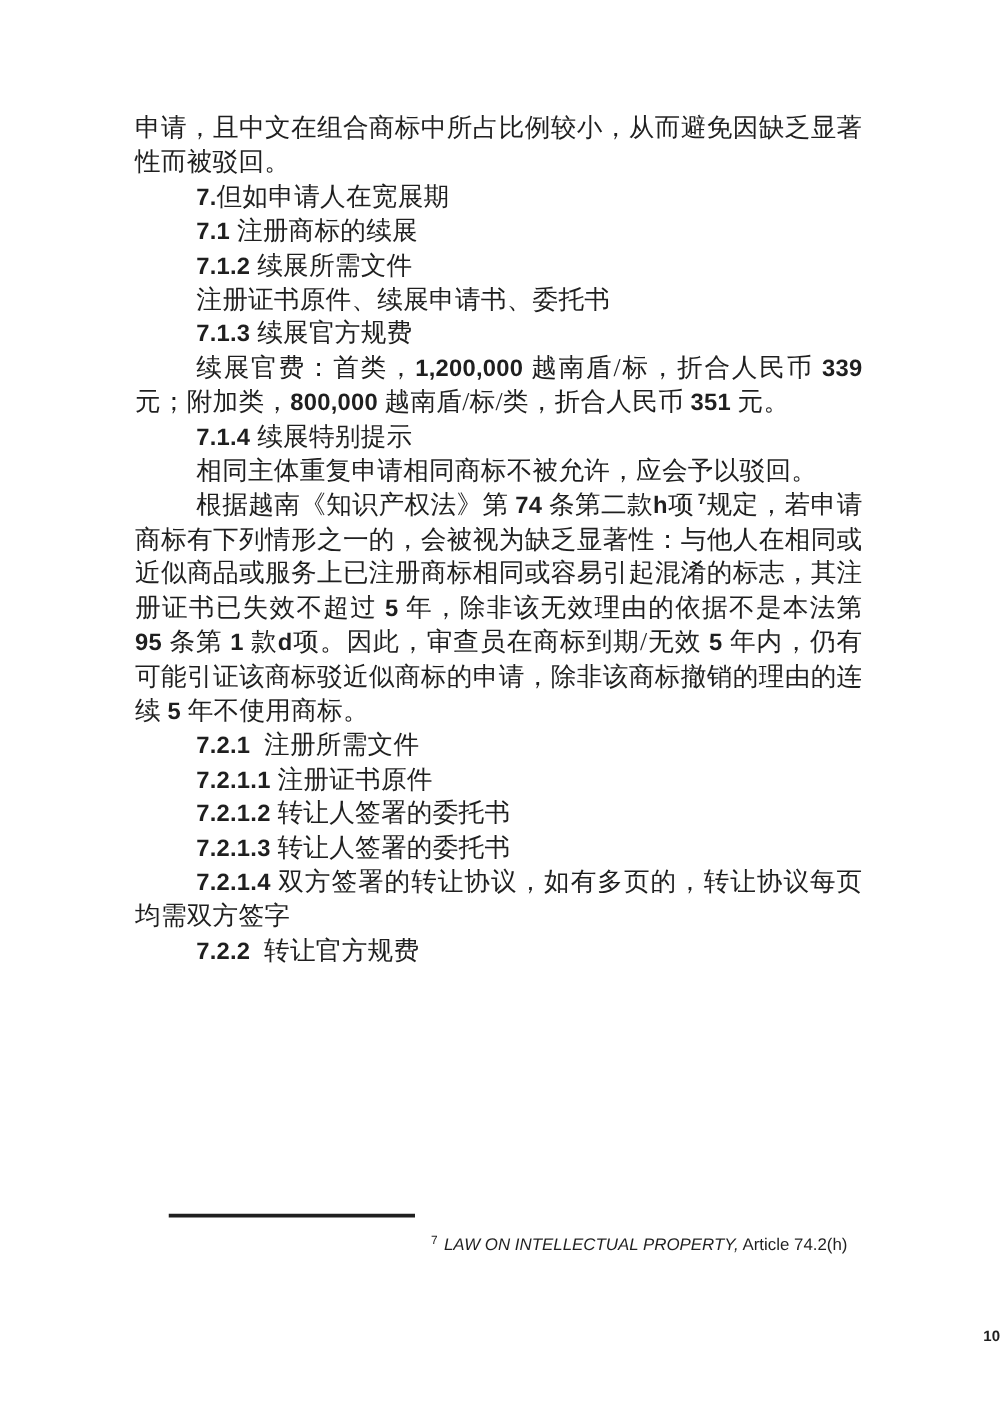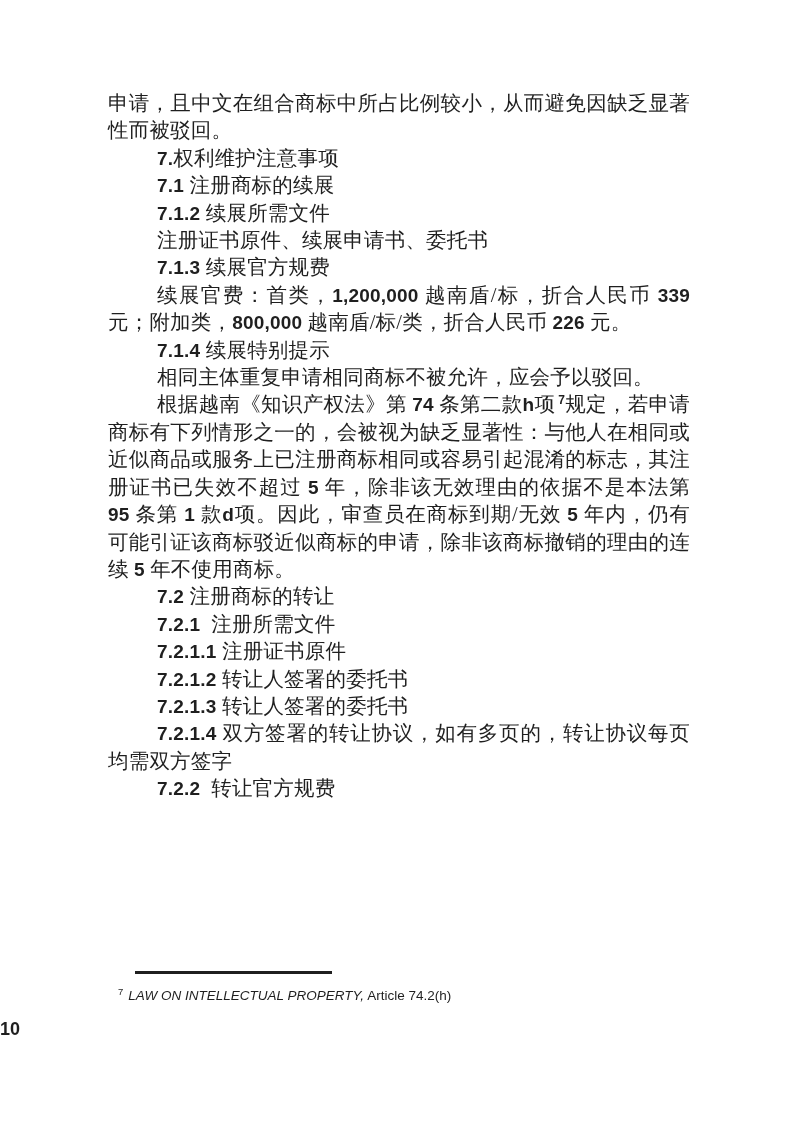--- a/index.html
+++ b/index.html
@@ -41,20 +41,21 @@
     line-height: 0;
     position: relative;
     top: -7px;
     padding-left: 3px;
   }
   .footnote-area {
     position: absolute;
     left: 118px;
     top: 971px;
     width: 560px;
+    text-align: right;
   }
   .footnote-rule {
     width: 197px;
     height: 3px;
     background: #1f1f1f;
     margin-left: 17px;
   }
   .footnote-line {
     margin-top: 14px;
     font-family: "Liberation Sans", "DejaVu Sans", sans-serif;
@@ -66,45 +67,44 @@
     font-size: 9.5px;
     position: relative;
     top: -5px;
     padding-right: 5px;
   }
   .footnote-italic { font-style: italic; }
   .page-number {
     position: absolute;
     left: 0;
     right: 0;
-    top: 1019px;
-    text-align: left;
+    top: 1062px;
+    text-align: right;
     font-family: "Liberation Sans", "DejaVu Sans", sans-serif;
-    font-size: 18px;
+    font-size: 12px;
     font-weight: 700;
     color: #1f1f1f;
   }
 </style>
 </head>
 <body>
 
 <div class="page">
 
   <div class="doc-body">
       <p class="para"><span class="seg-cjk">申请，且中文在组合商标中所占比例较小，从而避免因缺乏显著性而被驳回。</span></p>
-      <p class="para indent"><span class="seg-num">7.</span><span class="seg-cjk">权利维护注意事项</span></p>
+      <p class="para indent"><span class="seg-num">7.</span><span class="seg-cjk">但如申请人在宽展期</span></p>
       <p class="para indent"><span class="seg-num">7.1 </span><span class="seg-cjk">注册商标的续展</span></p>
       <p class="para indent"><span class="seg-num">7.1.2 </span><span class="seg-cjk">续展所需文件</span></p>
       <p class="para indent"><span class="seg-cjk">注册证书原件、续展申请书、委托书</span></p>
       <p class="para indent"><span class="seg-num">7.1.3 </span><span class="seg-cjk">续展官方规费</span></p>
-      <p class="para indent"><span class="seg-cjk">续展官费：首类，</span><span class="seg-num">1,200,000</span><span class="seg-cjk"> 越南盾/标，折合人民币 </span><span class="seg-num">339</span><span class="seg-cjk"> 元；附加类，</span><span class="seg-num">800,000</span><span class="seg-cjk"> 越南盾/标/类，折合人民币 </span><span class="seg-num">226</span><span class="seg-cjk"> 元。</span></p>
+      <p class="para indent"><span class="seg-cjk">续展官费：首类，</span><span class="seg-num">1,200,000</span><span class="seg-cjk"> 越南盾/标，折合人民币 </span><span class="seg-num">339</span><span class="seg-cjk"> 元；附加类，</span><span class="seg-num">800,000</span><span class="seg-cjk"> 越南盾/标/类，折合人民币 </span><span class="seg-num">351</span><span class="seg-cjk"> 元。</span></p>
       <p class="para indent"><span class="seg-num">7.1.4 </span><span class="seg-cjk">续展特别提示</span></p>
       <p class="para indent"><span class="seg-cjk">相同主体重复申请相同商标不被允许，应会予以驳回。</span></p>
       <p class="para indent"><span class="seg-cjk">根据越南《知识产权法》第 </span><span class="seg-num">74</span><span class="seg-cjk"> 条第二款</span><span class="seg-num">h</span><span class="seg-cjk">项</span><span class="seg-sup">7</span><span class="seg-cjk">规定，若申请商标有下列情形之一的，会被视为缺乏显著性：与他人在相同或近似商品或服务上已注册商标相同或容易引起混淆的标志，其注册证书已失效不超过 </span><span class="seg-num">5</span><span class="seg-cjk"> 年，除非该无效理由的依据不是本法第 </span><span class="seg-num">95</span><span class="seg-cjk"> 条第 </span><span class="seg-num">1</span><span class="seg-cjk"> 款</span><span class="seg-num">d</span><span class="seg-cjk">项。因此，审查员在商标到期/无效 </span><span class="seg-num">5</span><span class="seg-cjk"> 年内，仍有可能引证该商标驳近似商标的申请，除非该商标撤销的理由的连续 </span><span class="seg-num">5</span><span class="seg-cjk"> 年不使用商标。</span></p>
-      <p class="para indent"><span class="seg-num">7.2 </span><span class="seg-cjk">注册商标的转让</span></p>
       <p class="para indent"><span class="seg-num">7.2.1&nbsp; </span><span class="seg-cjk">注册所需文件</span></p>
       <p class="para indent"><span class="seg-num">7.2.1.1 </span><span class="seg-cjk">注册证书原件</span></p>
       <p class="para indent"><span class="seg-num">7.2.1.2 </span><span class="seg-cjk">转让人签署的委托书</span></p>
       <p class="para indent"><span class="seg-num">7.2.1.3 </span><span class="seg-cjk">转让人签署的委托书</span></p>
       <p class="para indent"><span class="seg-num">7.2.1.4 </span><span class="seg-cjk">双方签署的转让协议，如有多页的，转让协议每页均需双方签字</span></p>
       <p class="para indent"><span class="seg-num">7.2.2&nbsp; </span><span class="seg-cjk">转让官方规费</span></p>
     </div>
 
   <div class="footnote-area">
     <div class="footnote-rule"></div>

